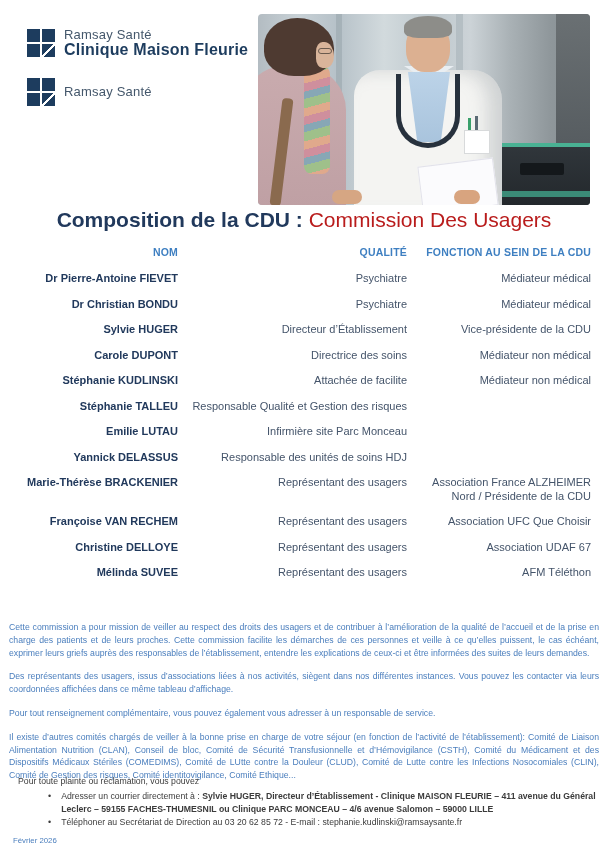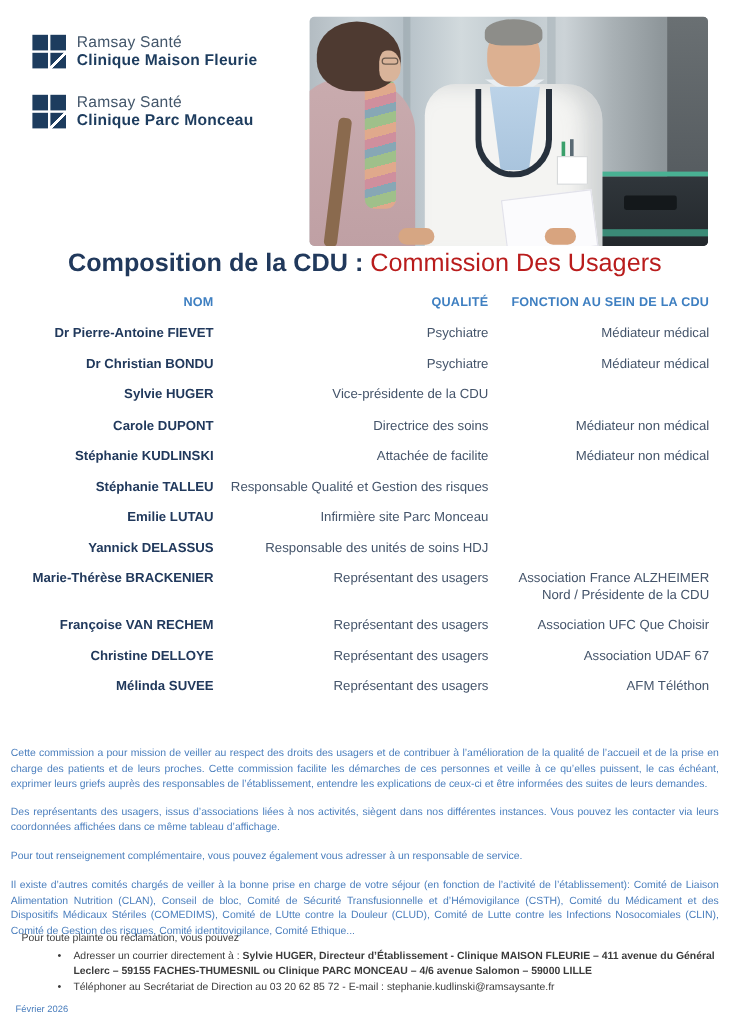--- a/index.html
+++ b/index.html
@@ -7,21 +7,21 @@
   body { font-family:"Liberation Sans", sans-serif; }
   .page { position:relative; width:608px; height:860px; background:#ffffff; overflow:hidden; }
 
   
   .logos { position:absolute; left:27px; top:28px; }
   .logo { display:flex; align-items:center; gap:9px; margin-bottom:21px; }
   .logo-mark { width:28px; height:28px; display:grid; grid-template-columns:1fr 1fr; grid-template-rows:1fr 1fr; gap:2px; }
   .logo-mark i { display:block; background:#1d3c5e; }
   .logo-mark i.slash { background:linear-gradient(135deg,#1d3c5e 0 43%,#ffffff 43% 55%,#1d3c5e 55% 100%); }
   .logo-text .l1 { font-size:13px; color:#44576b; line-height:14px; letter-spacing:.2px; }
-  .logo-text .l2 { font-size:13px; color:#1d3c5e; font-weight:bold; line-height:15px; letter-spacing:.2px; }
+  .logo-text .l2 { font-size:16px; color:#1d3c5e; font-weight:bold; line-height:15px; letter-spacing:.2px; }
 
   
   .photo { position:absolute; left:258px; top:14px; width:332px; height:191px; border-radius:4px; overflow:hidden;
            background:linear-gradient(90deg,#b3bcc2 0,#c8d1d6 12%,#b6c1c8 24%,#d2dadd 38%,#bec8cd 52%,#ccd3d7 64%,#a9b1b5 76%,#8f979b 88%,#83898d 100%); }
   .photo * { position:absolute; }
   .ph-mullion1 { left:78px; top:0; width:6px; height:150px; background:#9aa6ad; opacity:.6; }
   .ph-mullion2 { left:198px; top:0; width:7px; height:120px; background:#a2adb3; opacity:.5; }
   .ph-panel-right { right:0; top:0; width:34px; height:191px; background:linear-gradient(180deg,#6a7073,#565c60 70%,#3a3f43); }
   .ph-trolley { right:0; bottom:0; width:92px; height:62px; background:linear-gradient(180deg,#30363b,#23282c); border-top:4px solid #49b193; }
   .ph-trolley-shelf { right:0; bottom:8px; width:110px; height:6px; background:#3f9c84; opacity:.85; }
@@ -96,21 +96,20 @@
     </div>
     <div class="logo">
       <div class="logo-mark">
         <i></i>
           <i></i>
           <i></i>
           <i class="slash"></i>
       </div>
       <div class="logo-text">
         <div class="l1">Ramsay Santé</div>
-        <div class="l2">Clinique Parc Monceau</div>
       </div>
     </div>
   </div>
 
   <div class="photo">
     <div class="ph-mullion1"></div>
     <div class="ph-mullion2"></div>
     <div class="ph-panel-right"></div>
     <div class="pt-body"></div>
     <div class="pt-strap"></div>
@@ -153,20 +152,21 @@
     </div>
 
     <div class="trow">
       <div class="c-nom">Dr Christian BONDU</div>
       <div class="c-val">Psychiatre</div>
       <div class="c-val">Médiateur médical</div>
     </div>
 
     <div class="trow">
       <div class="c-nom">Sylvie HUGER</div>
+      <div class="c-val">Directeur d’Établissement</div>
       <div class="c-val">Vice-présidente de la CDU</div>
     </div>
 
     <div class="trow">
       <div class="c-nom">Carole DUPONT</div>
       <div class="c-val">Directrice des soins</div>
       <div class="c-val">Médiateur non médical</div>
     </div>
 
     <div class="trow">

